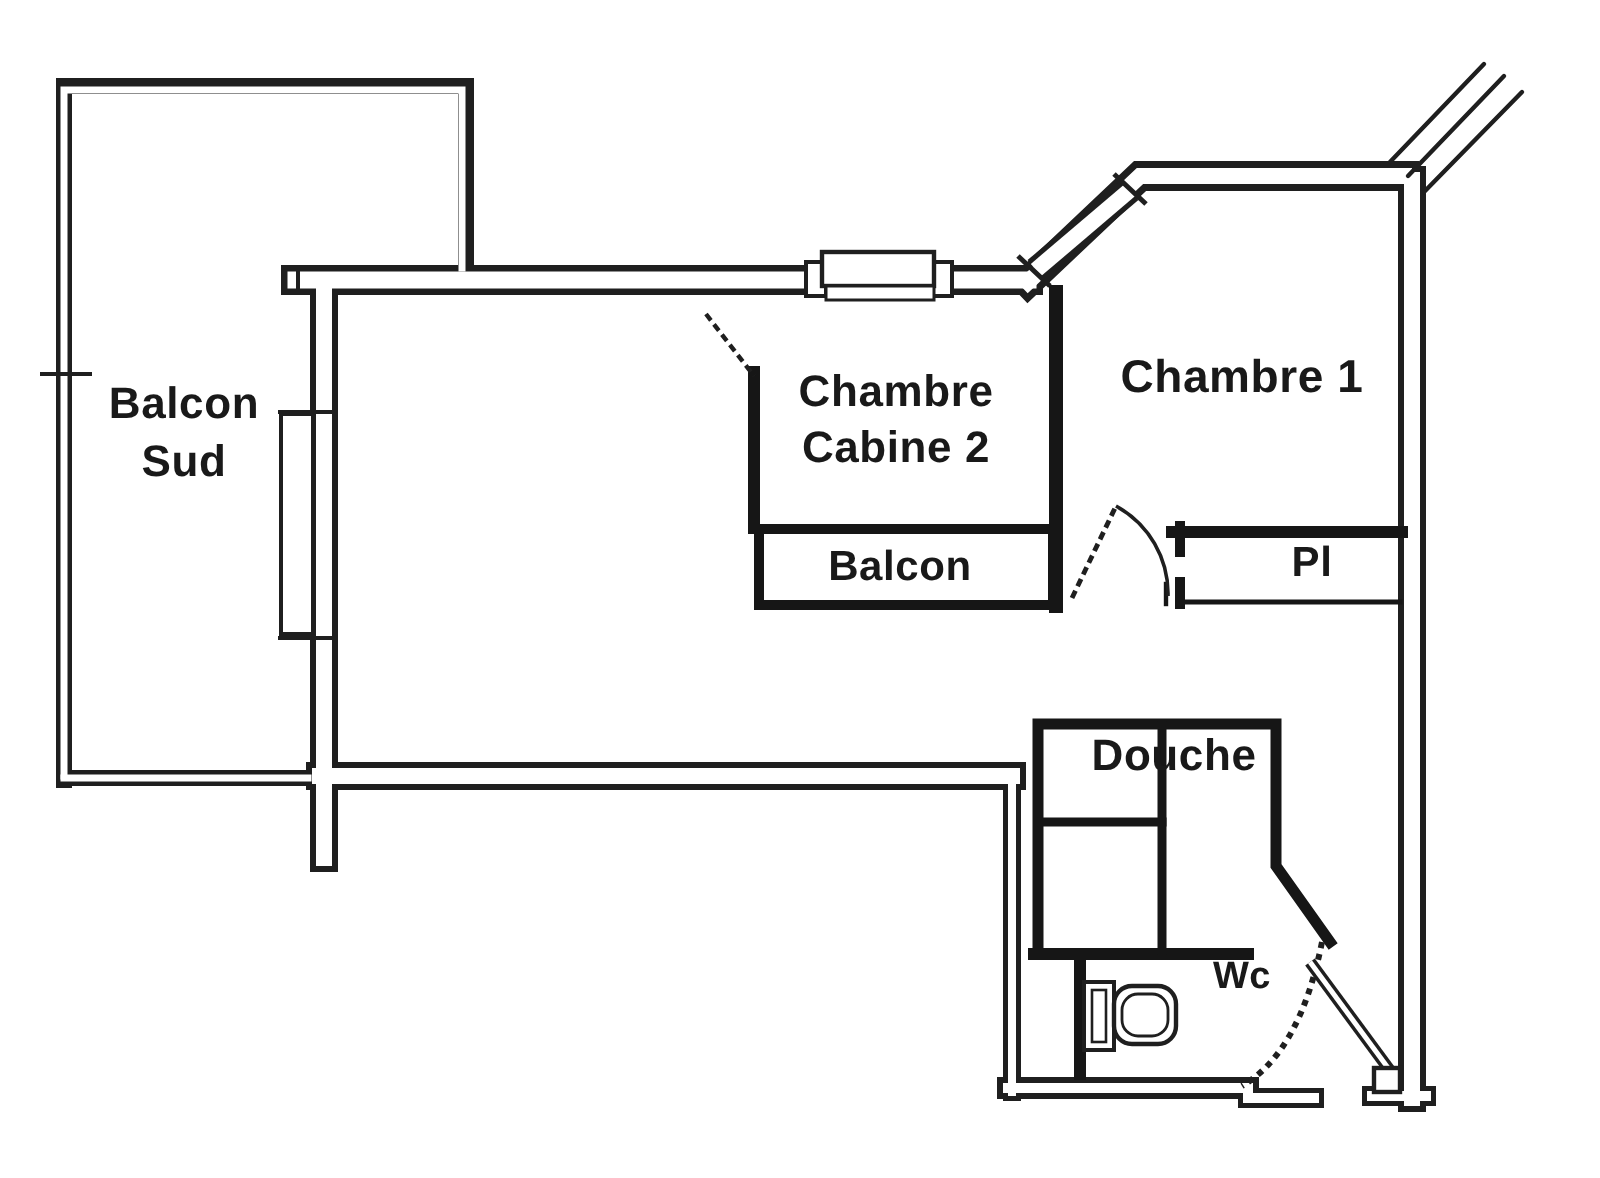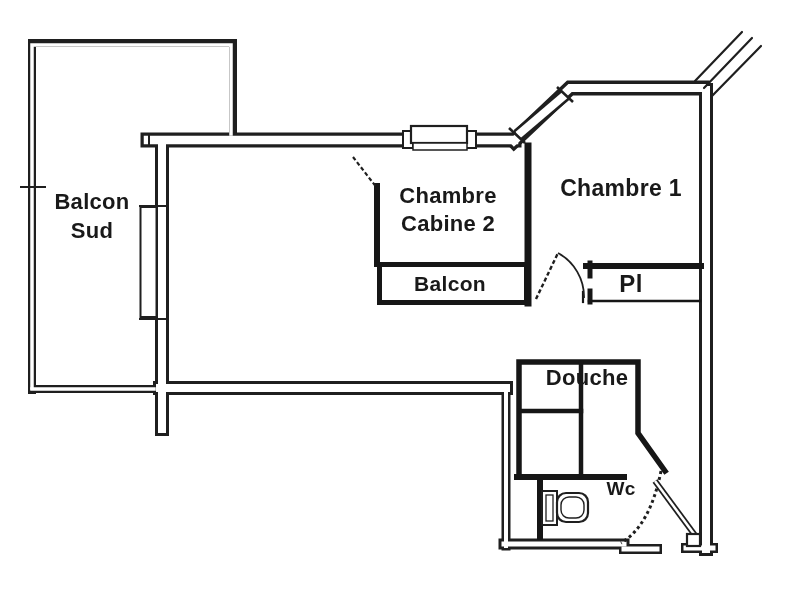--- a/index.html
+++ b/index.html
@@ -19,21 +19,21 @@
     white-space:pre-line;
     line-height:1.3;
     letter-spacing:.3px;
     pointer-events:none;
   }
   .lbl-balcon  {left:38px;  top:188px; width:108px; font-size:22px;}
   .lbl-sejour  {left:198px; top:249px; width:120px; font-size:23px;}
   .lbl-cabine  {left:375px; top:182px; width:146px; font-size:22px; line-height:1.26;}
   .lbl-chambre1{left:543px; top:174px; width:156px; font-size:23px;}
   .lbl-cuisine {left:402px; top:270px; width:96px;  font-size:21px;}
-  .lbl-pl      {left:607px; top:268px; width:48px;  font-size:24px;}
+  .lbl-pl      {left:632px; top:268px; width:48px;  font-size:21px;}
   .lbl-douche  {left:530px; top:364px; width:114px; font-size:22px;}
   .lbl-wc      {left:594px; top:477px; width:54px;  font-size:19px;}
 </style>
 </head>
 <body>
 
 <div class="plan">
 
   <svg width="800" height="589" viewBox="0 0 800 589">
 

